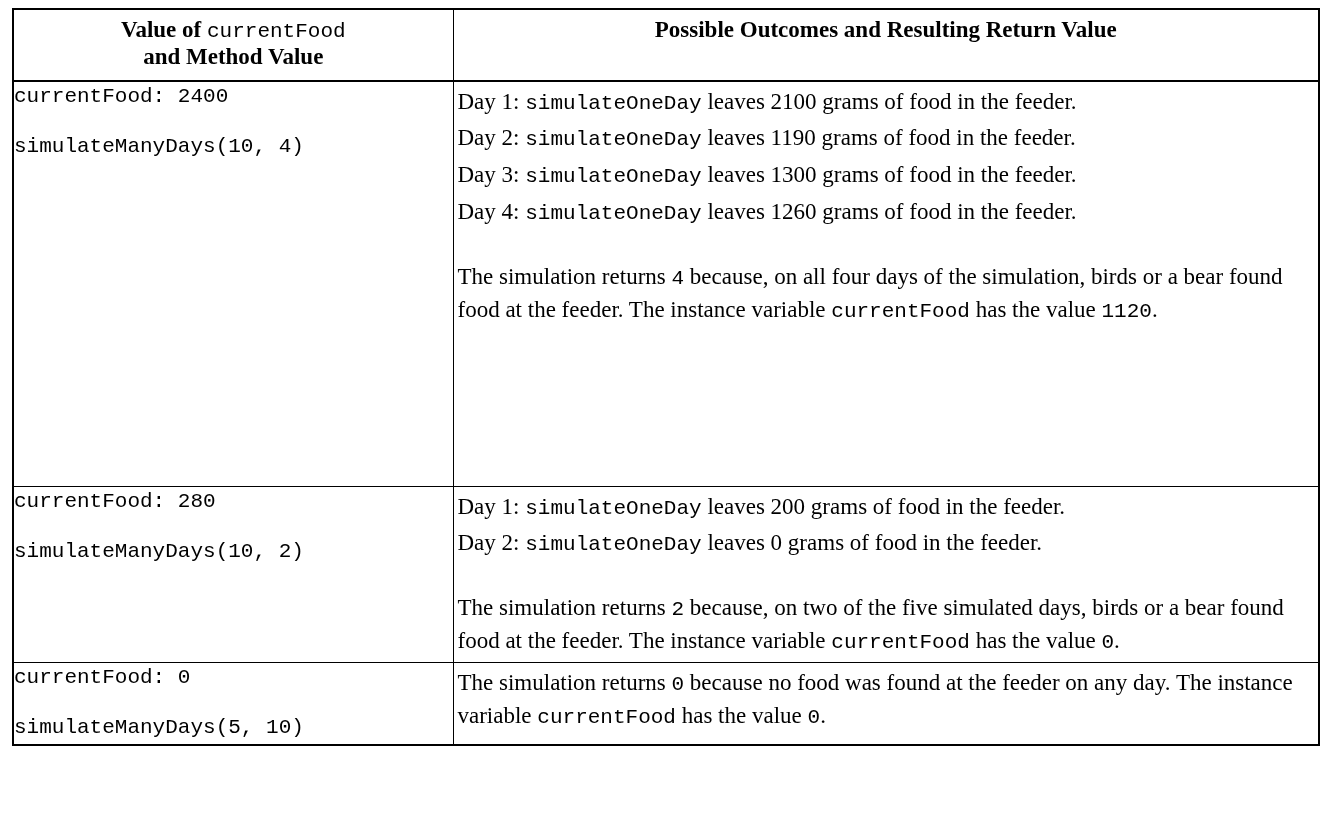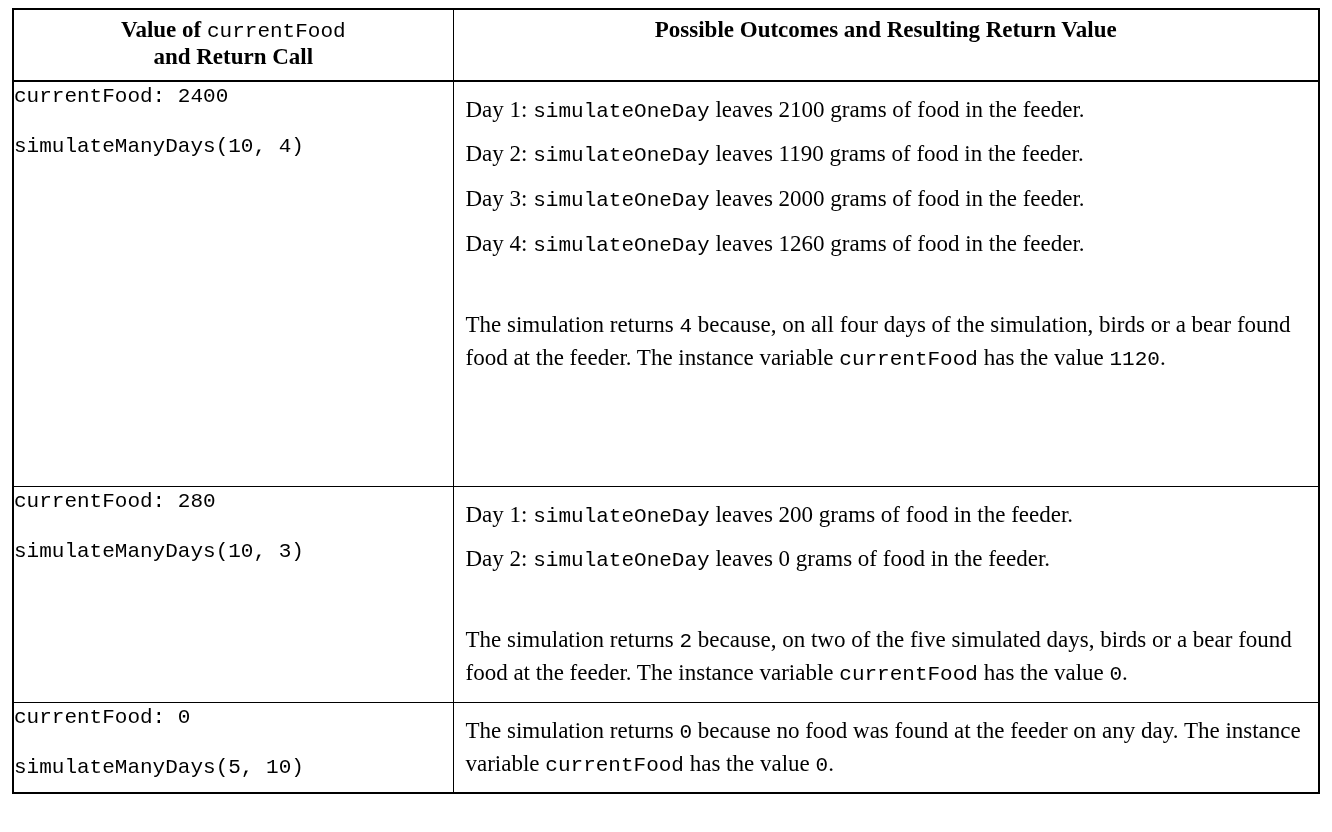--- a/index.html
+++ b/index.html
@@ -60,69 +60,69 @@
   td.callcell .call-val { display: block; }
   td.callcell .call-gap { display: block; height: 20px; }
   td.callcell .call-method { display: block; }
 
   td.outcome {
     padding: 7px 12px 10px 10px;
     font-size: 23px;
     line-height: 1.42;
   }
   td.outcome p {
-    margin: 12px;
+    margin: 4px;
   }
   td.outcome .spacer {
     display: block;
     height: 24px;
   }
   .row1 td { height: 404px; }
 </style>
 </head>
 <body>
 
 <div class="page">
   <table class="outcomes">
     <colgroup>
       <col class="c1">
       <col class="c2">
     </colgroup>
     <thead>
       <tr>
         <th>
           <span class="hdr-line"><span>Value of </span><span class="mono">currentFood</span></span>
-          <span class="hdr-line">and Return Call</span>
+          <span class="hdr-line">and Method Value</span>
         </th>
         <th>Possible Outcomes and Resulting Return Value</th>
       </tr>
     </thead>
     <tbody>
 
       <tr class="row1">
         <td class="callcell">
           <span class="call-val">currentFood: 2400</span>
           <span class="call-gap"></span>
           <span class="call-method">simulateManyDays(10,  4)</span>
         </td>
         <td class="outcome">
           <p><span>Day 1: </span><span class="mono">simulateOneDay</span><span> leaves 2100 grams of food in the feeder.</span></p>
           <p><span>Day 2: </span><span class="mono">simulateOneDay</span><span> leaves 1190 grams of food in the feeder.</span></p>
-          <p><span>Day 3: </span><span class="mono">simulateOneDay</span><span> leaves 2000 grams of food in the feeder.</span></p>
+          <p><span>Day 3: </span><span class="mono">simulateOneDay</span><span> leaves 1300 grams of food in the feeder.</span></p>
           <p><span>Day 4: </span><span class="mono">simulateOneDay</span><span> leaves 1260 grams of food in the feeder.</span></p>
           <span class="spacer"></span>
           <p><span>The simulation returns </span><span class="mono">4</span><span> because, on all four days of the simulation, birds or a bear found food at the feeder. The instance variable </span><span class="mono">currentFood</span><span> has the value </span><span class="mono">1120</span><span>.</span></p>
         </td>
       </tr>
 
       <tr>
         <td class="callcell">
           <span class="call-val">currentFood:  280</span>
           <span class="call-gap"></span>
-          <span class="call-method">simulateManyDays(10,  3)</span>
+          <span class="call-method">simulateManyDays(10,  2)</span>
         </td>
         <td class="outcome">
           <p><span>Day 1: </span><span class="mono">simulateOneDay</span><span> leaves 200 grams of food in the feeder.</span></p>
           <p><span>Day 2: </span><span class="mono">simulateOneDay</span><span> leaves 0 grams of food in the feeder.</span></p>
           <span class="spacer"></span>
           <p><span>The simulation returns </span><span class="mono">2</span><span> because, on two of the five simulated days, birds or a bear found food at the feeder. The instance variable </span><span class="mono">currentFood</span><span> has the value </span><span class="mono">0</span><span>.</span></p>
         </td>
       </tr>
 
       <tr>

